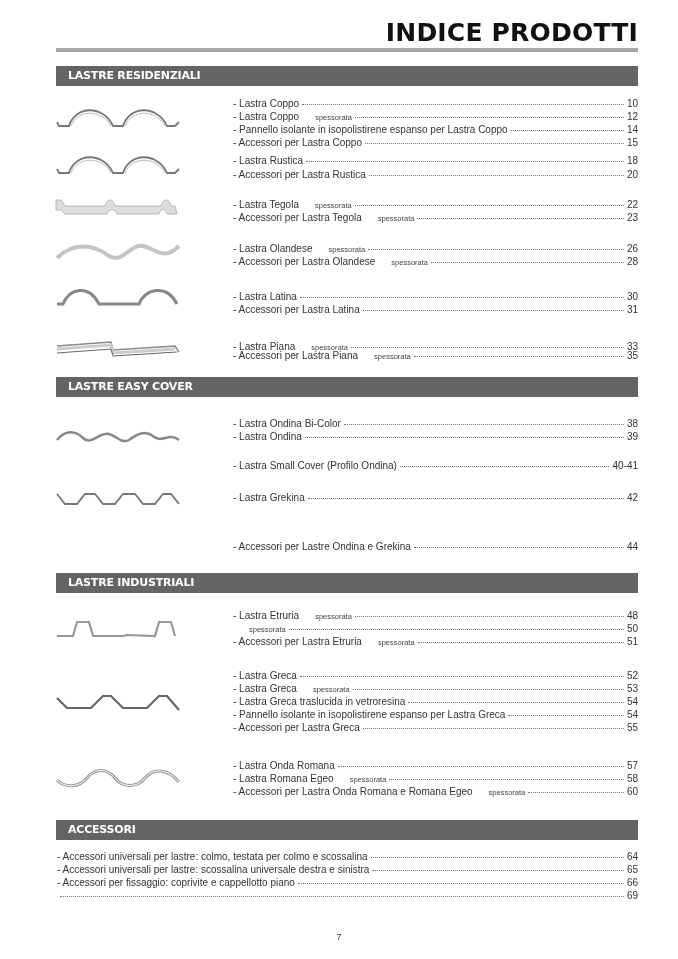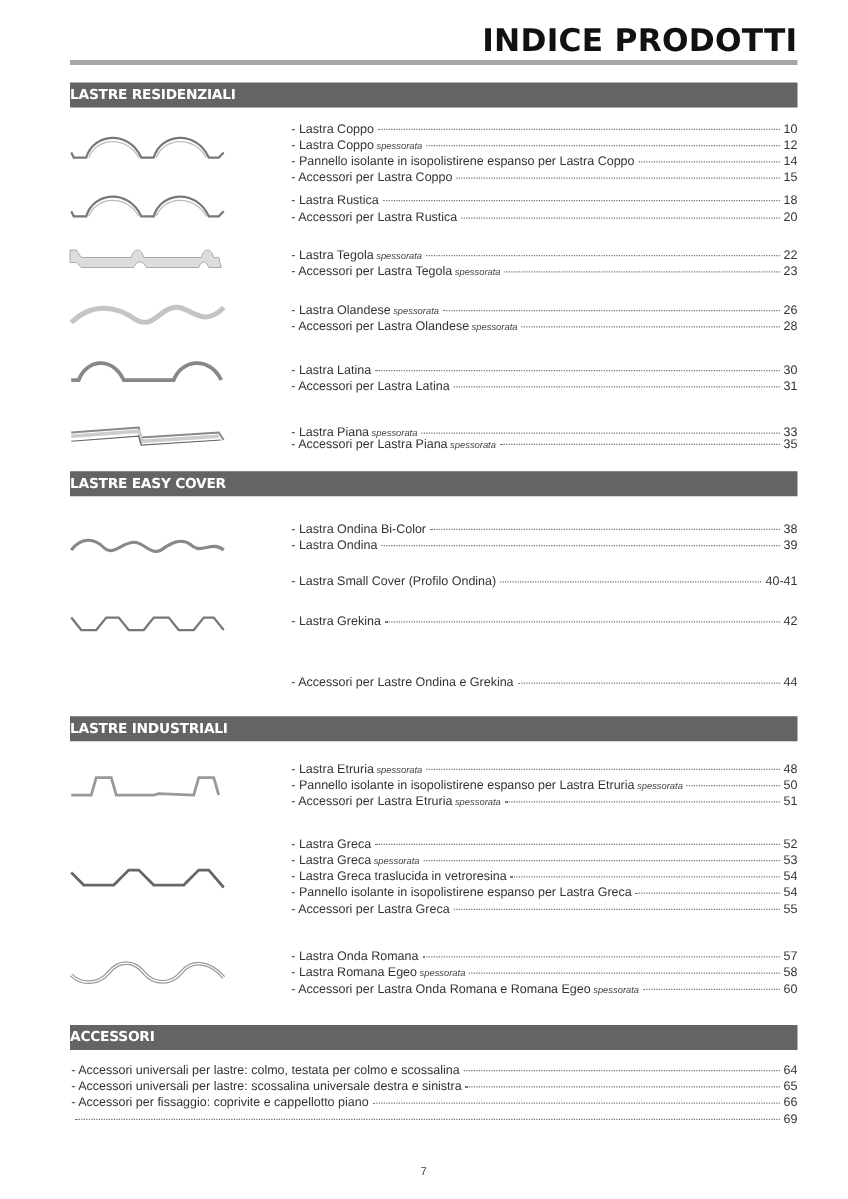--- a/index.html
+++ b/index.html
@@ -2,27 +2,27 @@
 <html><head>
 <meta charset="utf-8">
 <style>
   html, body { margin: 0; padding: 0; background: #ffffff; }
   body { width: 678px; height: 959px; position: relative; overflow: hidden;
          font-family: "Liberation Sans", sans-serif; color: #333; }
   .title { position: absolute; right: 40px; top: 18px; font-size: 25px; font-weight: bold;
            color: #111; letter-spacing: 0.2px; font-family: "DejaVu Sans", sans-serif; text-align: center; }
   .title-rule { position: absolute; left: 56px; width: 582px; top: 48px; height: 4px; background: #a6a6a6; }
   .sec-bar { position: absolute; left: 56px; width: 582px; height: 20px; background: #646464; color: #fff;
-             font-size: 11px; font-weight: bold; line-height: 20px; box-sizing: border-box;
+             font-size: 11px; font-weight: bold; line-height: 20px; padding-left: 12px; box-sizing: border-box;
              font-family: "DejaVu Sans", sans-serif; letter-spacing: -0.2px; }
   .row { position: absolute; left: 233px; width: 405px; height: 13px; display: flex; align-items: baseline;
          font-size: 10px; color: #333; white-space: nowrap; }
   .row.wide { left: 57px; width: 581px; }
   .row .txt { flex: 0 0 auto; }
-  .row .sp { font-style: italic; font-size: 7.5px; margin-left: 2px; color: #444; }
+  .row .sp { font-size: 7.5px; margin-left: 16px; color: #444; }
   .row .dots { flex: 1 1 auto; border-bottom: 1px dotted #777; margin: 0 3px; transform: translateY(-2px); min-width: 10px; }
   .row .pg { flex: 0 0 auto; font-size: 10px; color: #333; }
   .icon { position: absolute; left: 55px; width: 128px; }
   .pagenum { position: absolute; left: 0; width: 678px; text-align: center; top: 932px; font-size: 9px; color: #444; }
 </style>
 </head>
 <body>
 
 <div class="title">INDICE PRODOTTI</div>
 <div class="title-rule"></div>
@@ -190,21 +190,20 @@
   <path d="M2 14 C10 22,24 22,32 12 C40 2,52 2,60 12 C68 22,82 22,90 12 C98 2,112 2,124 16" fill="none" stroke="#fff" stroke-width="1"></path>
 </svg>
 
 <div class="row" style="top:610px">
     <span class="txt">- Lastra Etruria</span>
     <span class="sp">spessorata</span>
     <span class="dots"></span>
     <span class="pg">48</span>
   </div>
 <div class="row" style="top:623px">
-    <span class="txt">- Pannello isolante in isopolistirene espanso per Lastra Etruria</span>
     <span class="sp">spessorata</span>
     <span class="dots"></span>
     <span class="pg">50</span>
   </div>
 <div class="row" style="top:636px">
     <span class="txt">- Accessori per Lastra Etruria</span>
     <span class="sp">spessorata</span>
     <span class="dots"></span>
     <span class="pg">51</span>
   </div>

